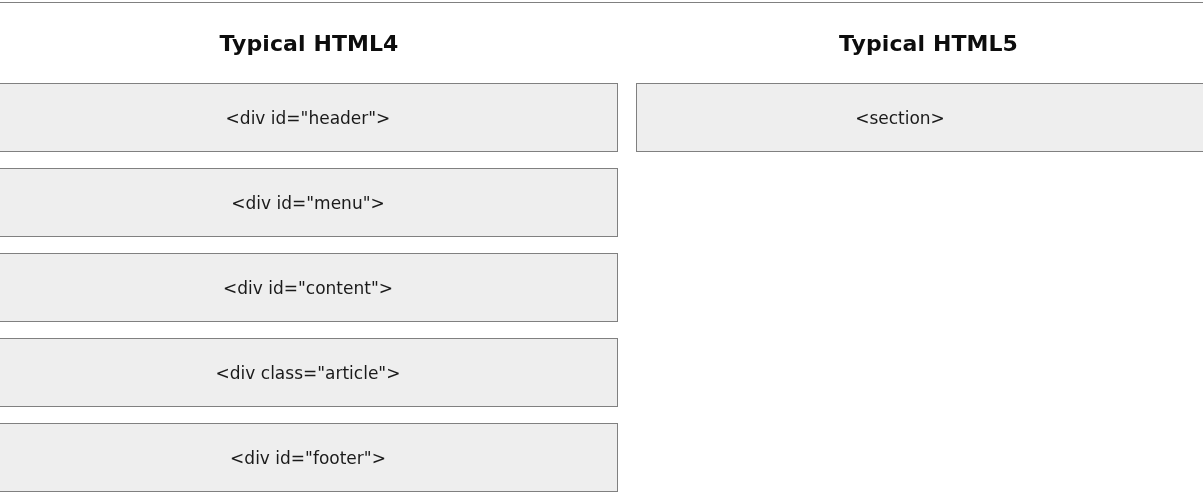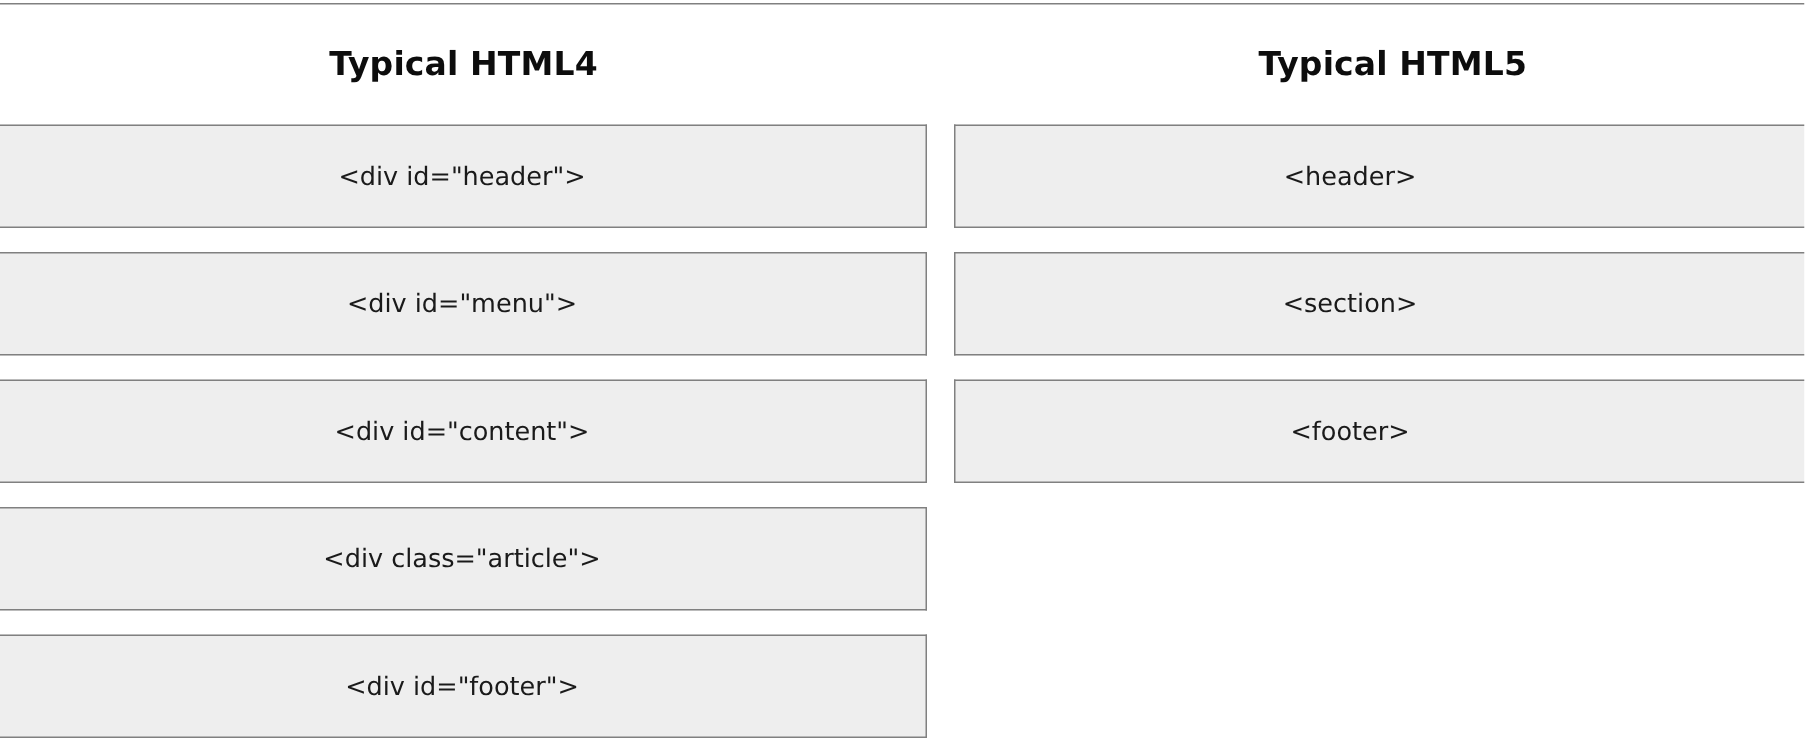--- a/index.html
+++ b/index.html
@@ -126,20 +126,18 @@
         <div class="tag-box">&lt;div id="content"&gt;</div>
         <div class="tag-box">&lt;div class="article"&gt;</div>
         <div class="tag-box">&lt;div id="footer"&gt;</div>
       </div>
     </div>
 
     <div class="column right">
       <div class="col-title">Typical HTML5</div>
 
       <div class="boxes">
-        <div class="tag-box">&lt;header&gt;</div>
         <div class="tag-box">&lt;section&gt;</div>
-        <div class="tag-box">&lt;footer&gt;</div>
       </div>
     </div>
 
   </div>
 </div>
 
 </body></html>

